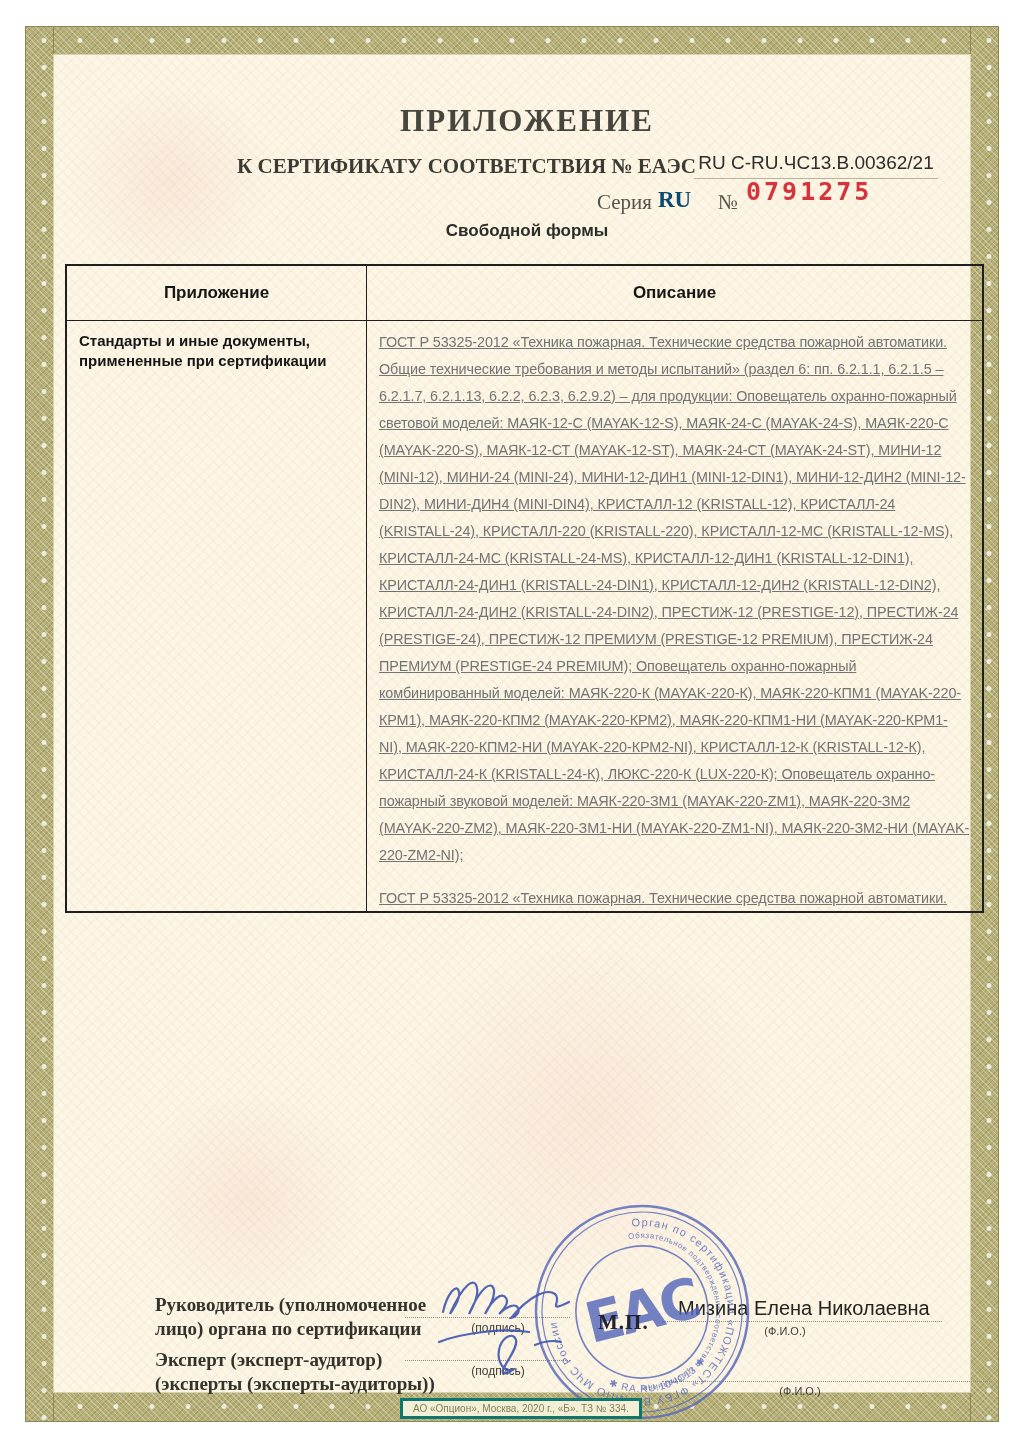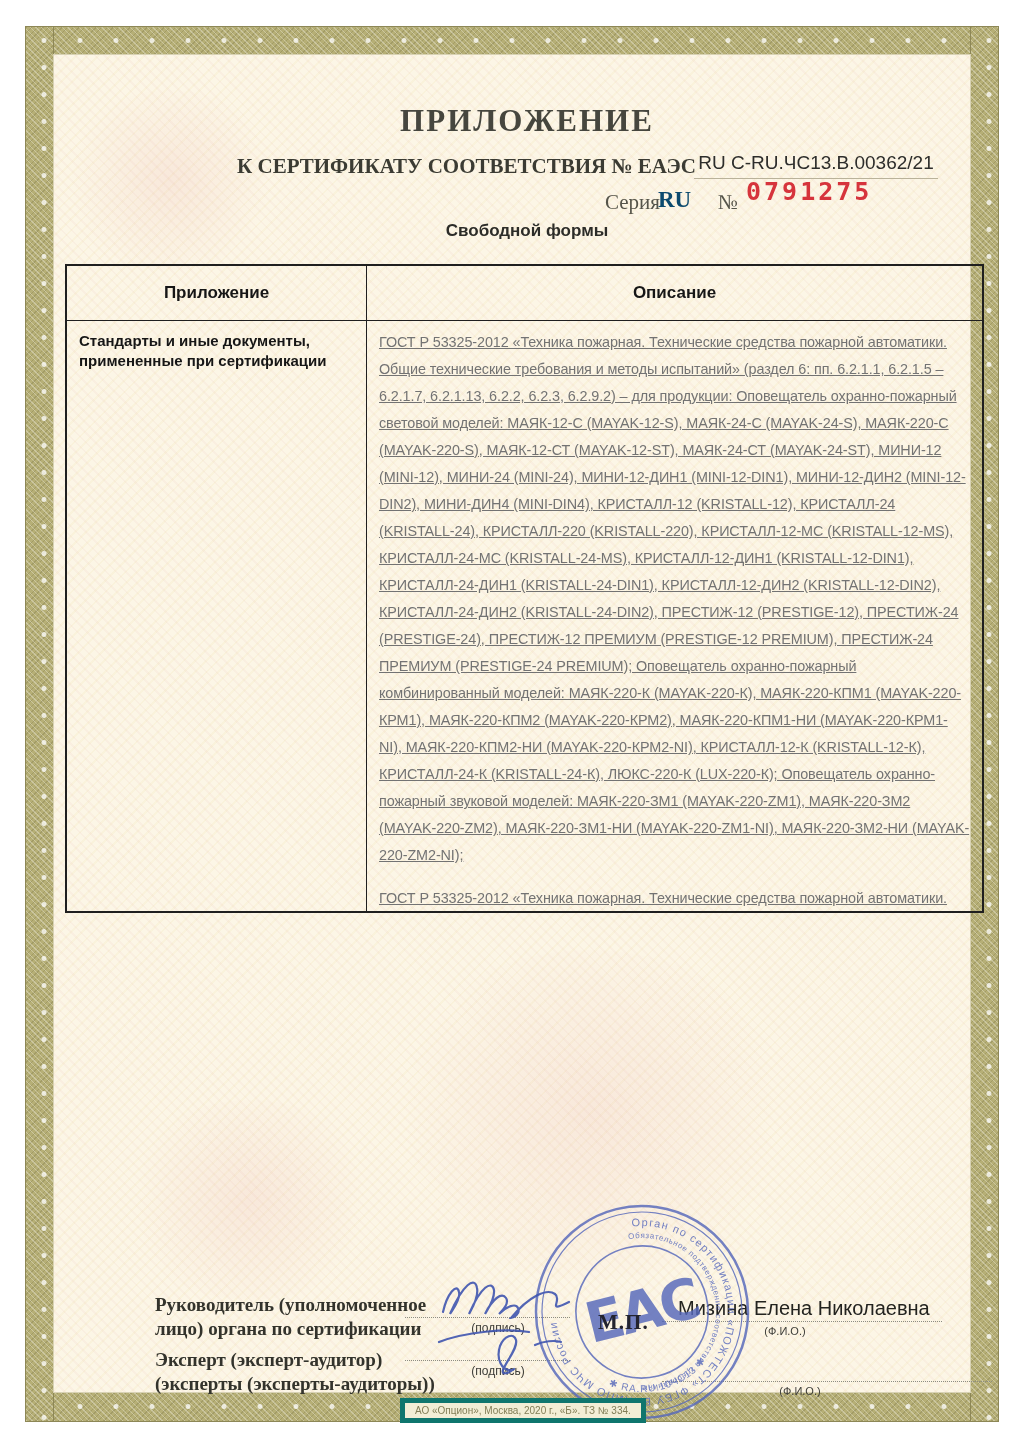--- a/index.html
+++ b/index.html
@@ -60,21 +60,21 @@
   }
   .cert-label{
     position:absolute;left:237px;top:154px;
     font-family:"Liberation Serif",serif;font-weight:600;font-size:21px;color:#3b3b33;
   }
   .cert-number{
     position:absolute;left:694px;top:152px;width:244px;text-align:center;
     font-family:"Liberation Sans",sans-serif;font-size:19px;color:#2d2d2b;
     border-bottom:1px solid #b9b29a;padding-bottom:4px;
   }
-  .series-label{position:absolute;left:597px;top:190px;font-family:"Liberation Serif",serif;font-size:21px;color:#55544a;margin-left:8px;}
+  .series-label{position:absolute;left:597px;top:190px;font-family:"Liberation Serif",serif;font-size:21px;color:#55544a;}
   .series-value{position:absolute;left:658px;top:187px;font-family:"Liberation Serif",serif;font-weight:bold;font-size:23px;color:#0c4a6e;}
   .number-sign{position:absolute;left:718px;top:190px;font-family:"Liberation Serif",serif;font-size:21px;color:#55544a;}
   .blank-number{
     position:absolute;left:746px;top:177px;
     font-family:"DejaVu Sans Mono",monospace;font-weight:bold;font-size:25px;
     letter-spacing:3px;color:#d6343c;
   }
   .form-note{
     position:absolute;left:60px;right:30px;top:221px;text-align:center;
     font-weight:bold;font-size:17px;color:#2c2c28;
@@ -122,21 +122,21 @@
     font-size:21px;color:#23232e;z-index:4;letter-spacing:1px;}
 
   .stamp-svg{position:absolute;left:528px;top:1198px;width:228px;height:228px;opacity:.82;
     transform:rotate(-14deg);z-index:2;}
   .scribble-svg{position:absolute;left:395px;top:1248px;width:235px;height:132px;z-index:5;}
 
   
   .imprint{
     position:absolute;left:400px;top:1398px;z-index:3;
     font-size:10px;color:#827d56;background:#f3eed6;
-    border:5px solid #0f766e;padding:2px 10px;white-space:nowrap;
+    border:3px solid #0f766e;padding:2px 10px;white-space:nowrap;
   }
 </style>
 </head>
 <body>
 
 <div id="page">
 
   <div class="gband band-top"></div>
   <div class="gband band-bottom"></div>
   <div class="gband band-left"></div>

